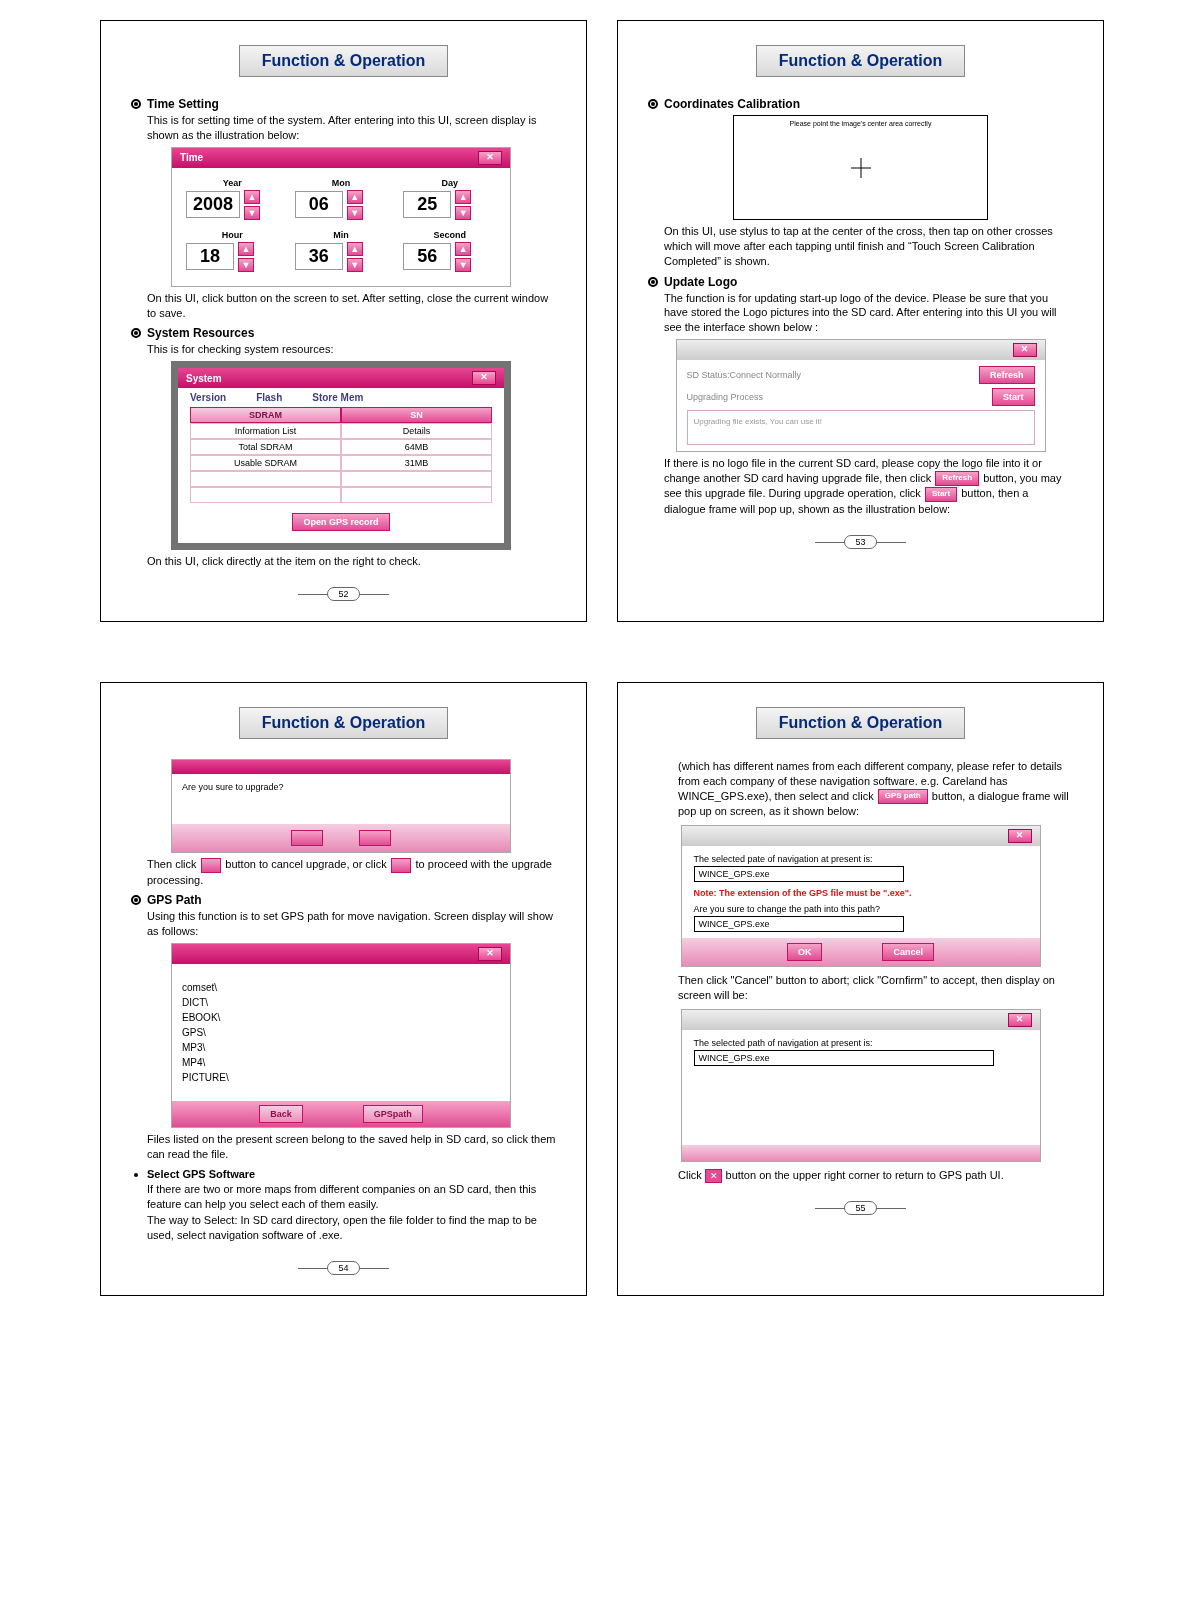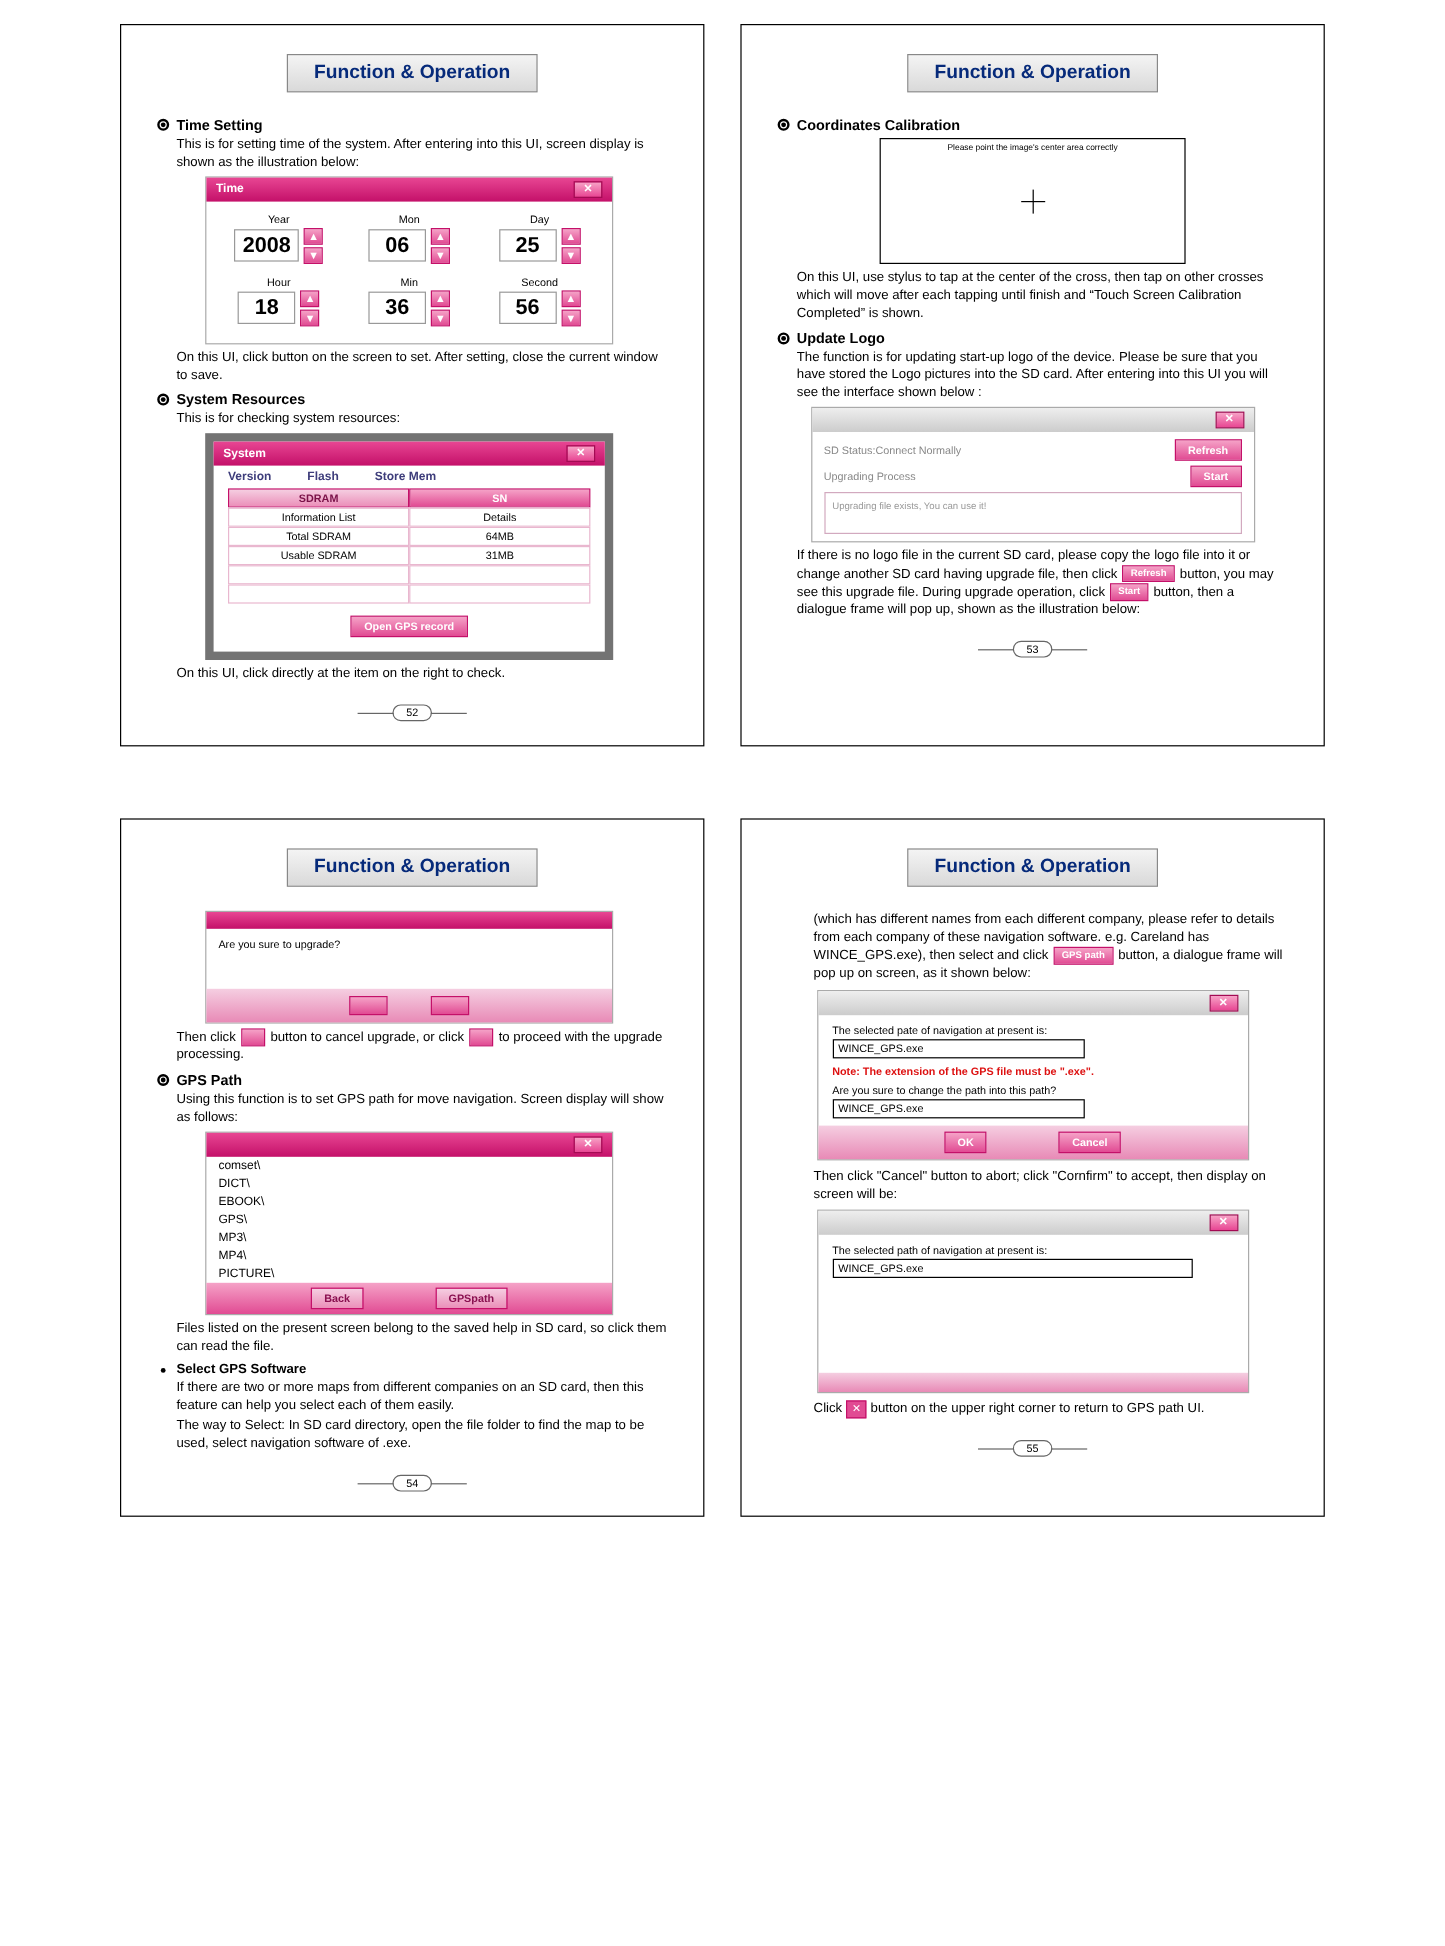--- a/index.html
+++ b/index.html
@@ -57,22 +57,22 @@
     color:#fff; font-size:10px; font-weight:bold;
     padding:3px 8px; display:flex; justify-content:space-between; align-items:center;
   }
   .tw-close {
     background: linear-gradient(#f7a2c6,#e84693);
     color:#fff; border:1px solid #a30a53;
     width:24px; height:14px; font-size:9px; line-height:10px; text-align:center;
   }
   .tw-body { padding:10px 14px 14px 14px; display:grid; grid-template-columns:repeat(3,1fr); gap:10px 16px; }
   .tw-cell { text-align:center; }
-  .tw-label { font-size:9px; margin-bottom:2px; }
-  .tw-val-row { display:flex; align-items:center; justify-content:center; gap:4px;}
+  .tw-label { font-size:9px; margin-bottom:2px;font-weight:bold; }
+  .tw-val-row { display:flex; align-items:center; gap:4px;}
   .tw-val {
     border:1px solid #999; padding:2px 6px; font-size:18px; font-weight:bold;
     background:#fff; min-width:48px; text-align:center;
   }
   .tw-spin { display:flex; flex-direction:column; gap:2px; }
   .tw-spin-btn {
     width:16px;height:14px;background:linear-gradient(#f5a2c7,#e14b93);
     border:1px solid #c41069; color:#fff; font-size:9px; line-height:12px; text-align:center;
   }
 
@@ -141,21 +141,21 @@
   .warning-box {
     background:#e5e5e5; display:flex; gap:8px; padding:4px 6px; margin:4px 0; align-items:flex-start;
   }
   .warn-icon {
     width:22px;height:20px; position:relative; flex:0 0 auto;
   }
   .warn-icon svg { width:100%; height:100%; }
 
   
   .browser { width:340px; margin:4px 0 4px 40px; border:1px solid #aaa; background:#fff;}
-  .browser-list { padding:0 10px; font-size:10px; line-height:1.5; min-height:100px;}
+  .browser-list { padding:16px 10px; font-size:10px; line-height:1.5; min-height:100px;}
   .browser-foot {
     background: linear-gradient(#f5a2c7,#e14b93);
     display:flex; justify-content:center; gap:60px; padding:4px 0;
   }
 
   
   .sel-dlg { width:360px; margin:6px auto; border:1px solid #aaa; background:#fff;}
   .sel-body { padding:8px 12px 0 12px; font-size:9px; }
   .sel-input {
     border:1px solid #000; padding:2px 4px; margin:2px 0 6px 0; font-size:9px; background:#fff;

